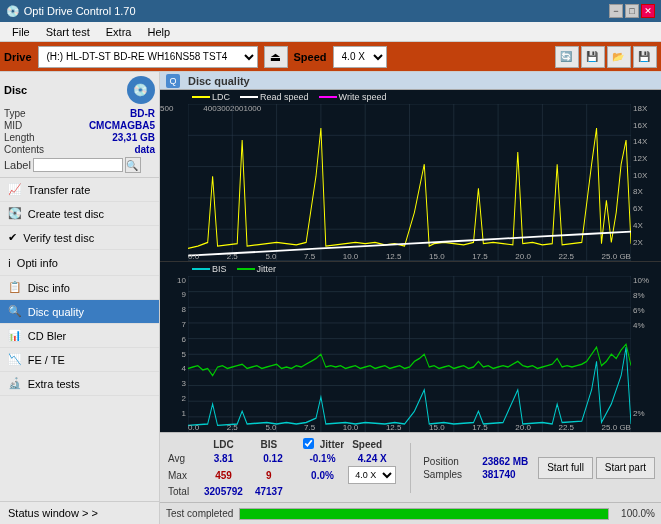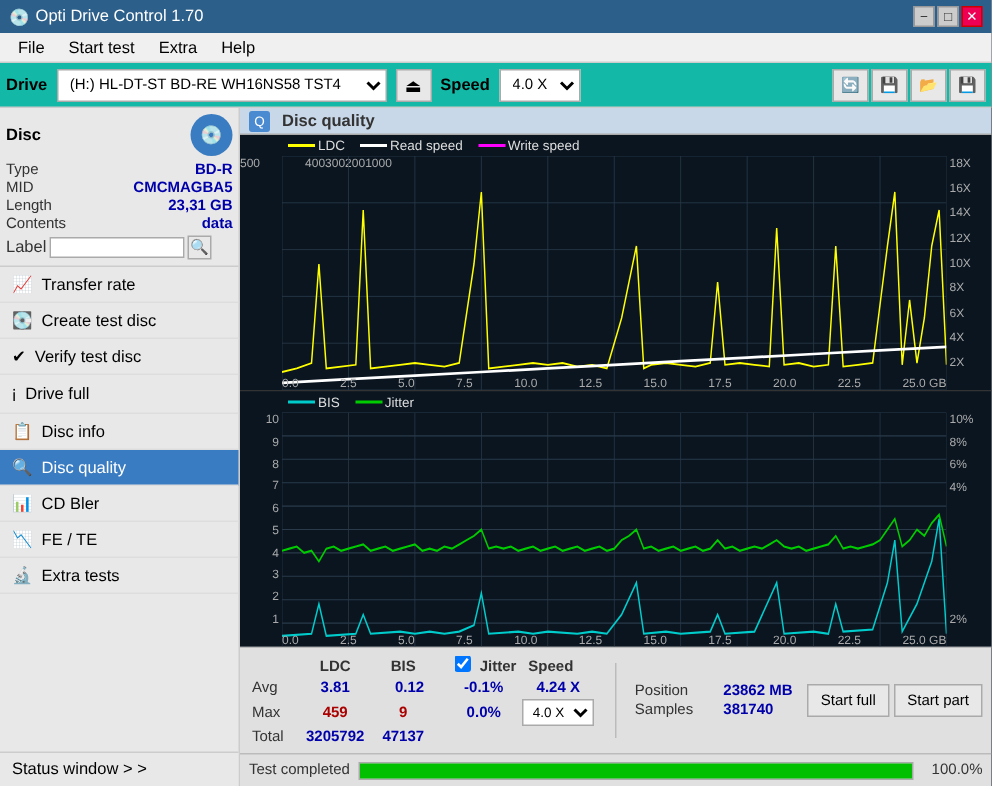--- a/index.html
+++ b/index.html
@@ -10,21 +10,21 @@
     .title-bar-left { display: flex; align-items: center; gap: 4px; font-size: 11px; }
     .title-bar-controls { display: flex; gap: 2px; }
     .title-btn { width: 14px; height: 14px; background: #ccc; border: 1px solid #999; font-size: 9px; cursor: pointer; display: flex; align-items: center; justify-content: center; color: #333; }
     .title-btn.close { background: #e05; color: white; border-color: #c00; }
     
     
     .menu-bar { background: #f0f0f0; height: 20px; display: flex; align-items: center; border-bottom: 1px solid #ccc; padding: 0 4px; }
     .menu-item { padding: 2px 8px; cursor: pointer; font-size: 11px; }
     
     
-    .drive-bar { background: #14b8a6; height: 30px; display: flex; align-items: center; padding: 0 4px; border-bottom: 1px solid #ccc; gap: 6px; }
+    .drive-bar { background: #c2410c; height: 30px; display: flex; align-items: center; padding: 0 4px; border-bottom: 1px solid #ccc; gap: 6px; }
     .drive-label { font-size: 11px; font-weight: bold; }
     .drive-select { height: 22px; font-size: 10px; padding: 1px 4px; border: 1px solid #aaa; background: white; min-width: 220px; }
     .eject-btn { width: 24px; height: 22px; background: #e8e8e8; border: 1px solid #aaa; cursor: pointer; display: flex; align-items: center; justify-content: center; font-size: 12px; }
     .speed-label { font-size: 11px; font-weight: bold; }
     .speed-select { height: 22px; font-size: 10px; border: 1px solid #aaa; background: white; padding: 1px 4px; }
     .drive-icons { display: flex; gap: 2px; margin-left: auto; }
     .drive-icon-btn { width: 24px; height: 22px; background: #e8e8e8; border: 1px solid #aaa; cursor: pointer; display: flex; align-items: center; justify-content: center; font-size: 10px; }
 
     
     .main { display: flex; height: calc(524px - 22px - 20px - 30px); }
@@ -146,21 +146,21 @@
       <div class="nav-item">
         <span>💽</span>
         <span>Create test disc</span>
       </div>
       <div class="nav-item">
         <span>✔</span>
         <span>Verify test disc</span>
       </div>
       <div class="nav-item">
         <span>ℹ</span>
-        <span>Drive full</span>
+        <span>Opti info</span>
       </div>
       <div class="nav-item">
         <span>📋</span>
         <span>Disc info</span>
       </div>
       <div class="nav-item active">
         <span>🔍</span>
         <span>Disc quality</span>
       </div>
       <div class="nav-item">

